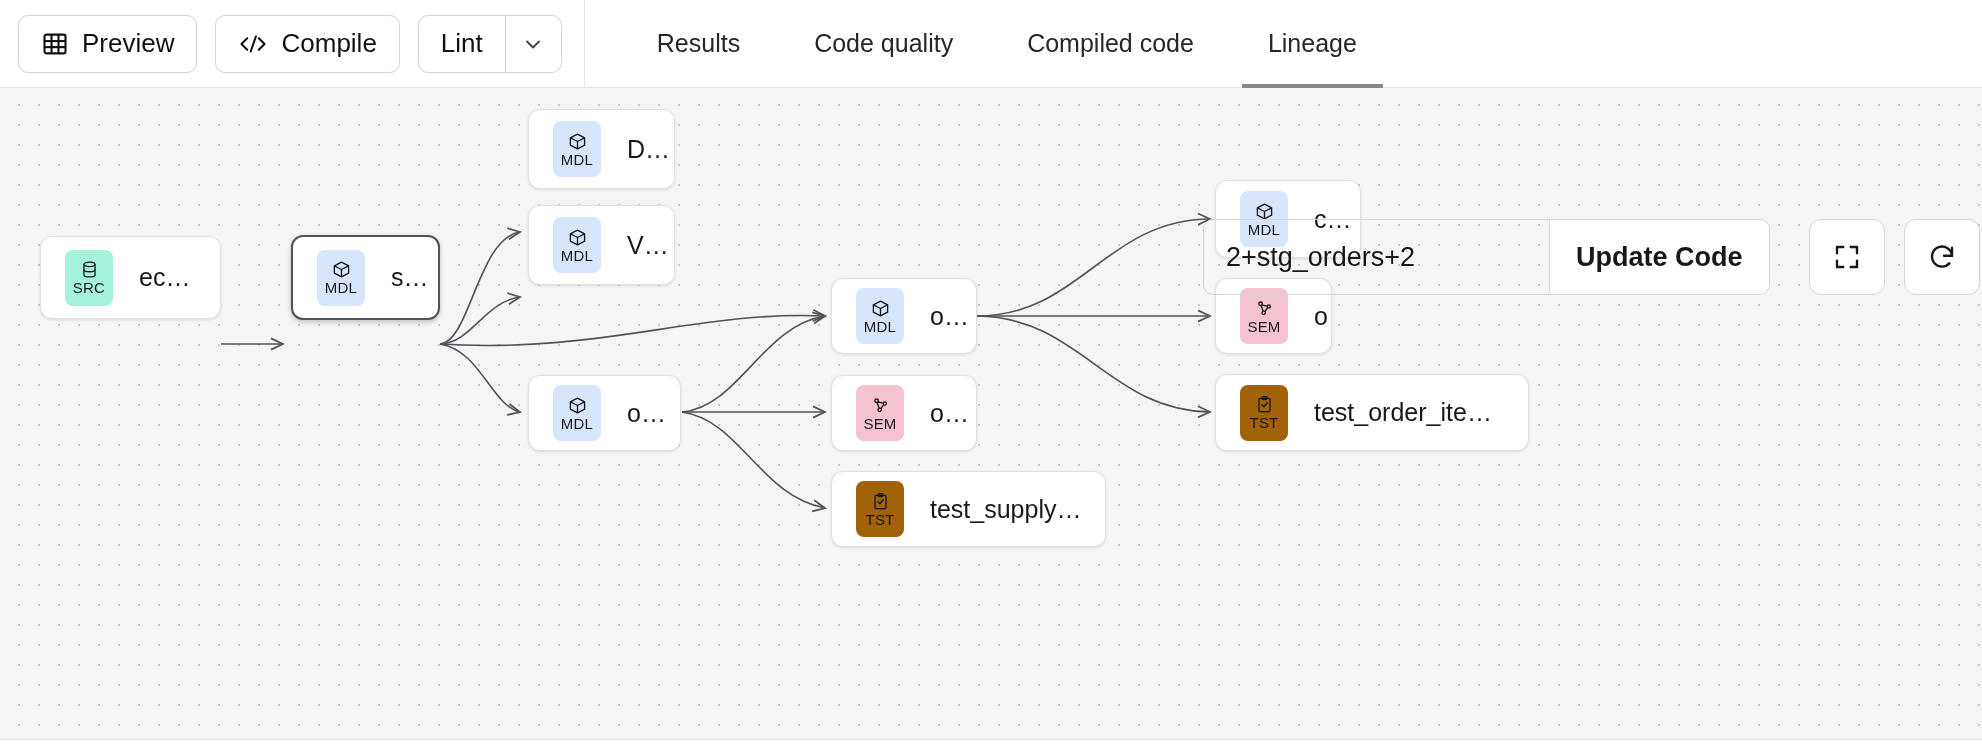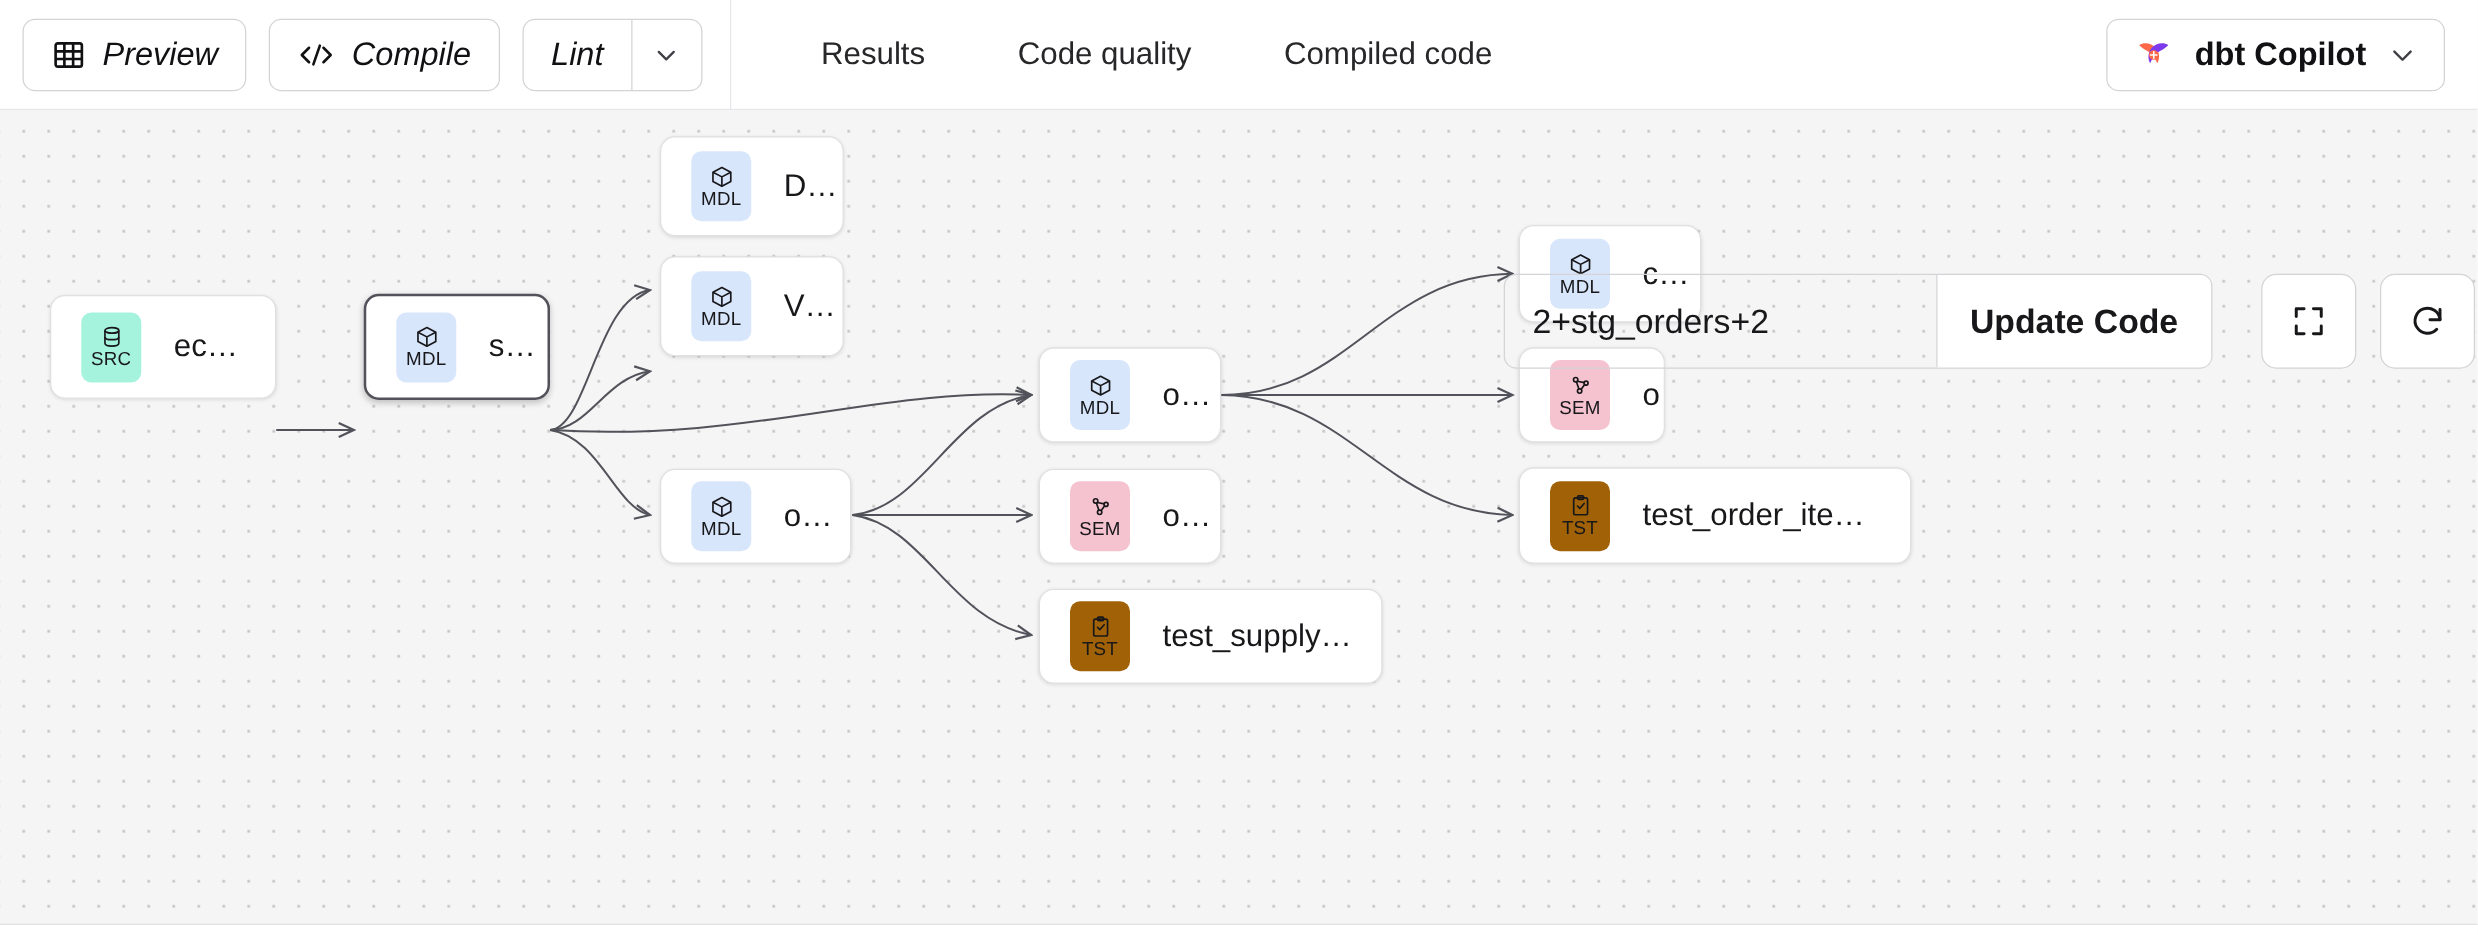--- a/index.html
+++ b/index.html
@@ -28,21 +28,20 @@
 
   .btn {
     height: 58px;
     border: 1px solid #d4d4d8;
     border-radius: 10px;
     background: #ffffff;
     display: flex; align-items: center;
     font-size: 26px; color: #111114;
     cursor: pointer;
     white-space: nowrap;
-    font-style: italic;
   }
   .btn-simple { padding: 0 22px; gap: 13px; }
 
   .btn-split { padding: 0; }
   .btn-split .main {
     display: flex; align-items: center; gap: 13px;
     padding: 0 22px; height: 100%;
   }
   .btn-split .caret {
     display: flex; align-items: center; justify-content: center;
@@ -252,40 +251,25 @@
   <div class="tabs">
     <div class="tab">
       <span>Results</span>
     </div>
     <div class="tab">
       <span>Code quality</span>
     </div>
     <div class="tab">
       <span>Compiled code</span>
     </div>
-  </div>
-
-  <div class="copilot-wrap">
-    <div class="copilot-btn">
-      <span class="icon">
-        <svg width="34" height="34" viewBox="0 0 32 32" fill="none">
-          <path d="M5 8.5c4.2-2.6 9.6-1.2 12.6 2.2 2.9 3.3 3.1 8.3 1 11.6-1.4-4.3-4.7-8.2-8.8-10.1C8.2 11.3 6.4 10.1 5 8.5z" fill="#ff694a"></path>
-          <path d="M27 8.5c-4.2-2.6-9.6-1.2-12.6 2.2-2.9 3.3-3.1 8.3-1 11.6 1.4-4.3 4.7-8.2 8.8-10.1 1.6-.9 3.4-2.1 4.8-3.7z" fill="#7c3aed"></path>
-          <circle cx="16" cy="16" r="3.6" fill="#ff694a"></circle>
-          <path d="M16 13.6v4.8M13.6 16h4.8" stroke="#ffffff" stroke-width="1.2" stroke-linecap="round"></path>
-        </svg>
-      </span>
-      <span>dbt Copilot</span>
-      <span class="icon">
-        <svg width="26" height="26" viewBox="0 0 24 24" fill="none" stroke="#3f3f46" stroke-width="1.8" stroke-linecap="round" stroke-linejoin="round">
-          <polyline points="6,9.5 12,15.5 18,9.5"></polyline>
-        </svg>
-      </span>
-    </div>
-  </div>
+    <div class="tab active">
+      <span>Lineage</span>
+    </div>
+  </div>
+
 
 </div>
 
 <div class="canvas">
 
   <svg class="edges" viewBox="0 0 1982 652">
     <defs>
       <marker id="arw" markerWidth="9" markerHeight="9" refX="8" refY="4.5" orient="auto" markerUnits="strokeWidth">
         <path d="M0.5,1 L8,4.5 L0.5,8" fill="none" stroke="#52525b" stroke-width="1.1"></path>
       </marker>

